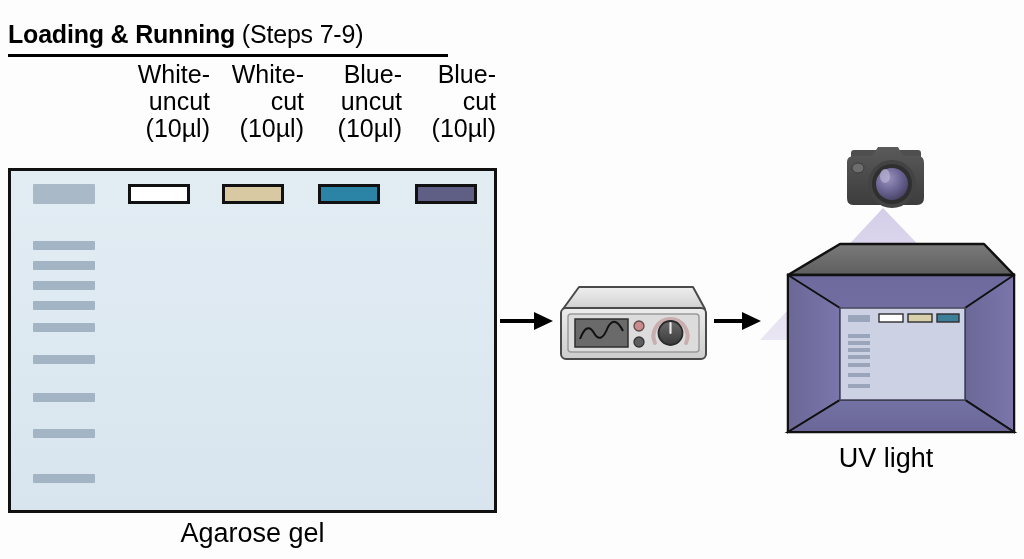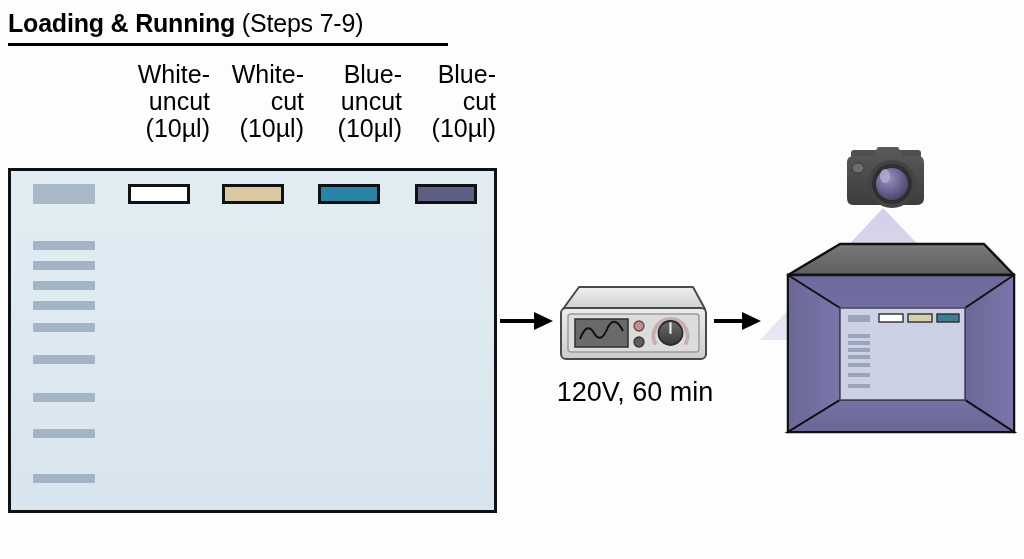--- a/index.html
+++ b/index.html
@@ -13,21 +13,21 @@
     height: 559px;
     background: #fdfdfd;
     font-family: "Liberation Sans", sans-serif;
     overflow: hidden;
   }
 
   
   #title-block {
     position: absolute;
     left: 8px;
-    top: 9px;
+    top: 20px;
     width: 440px;
     height: 34px;
     border-bottom: 3px solid #000000;
     white-space: nowrap;
   }
   #title-main {
     font-size: 25px;
     font-weight: bold;
     color: #000;
     letter-spacing: -0.2px;
@@ -163,20 +163,21 @@
     <div class="band" style="left:22px; top:90px;  width:62px;"></div>
     <div class="band" style="left:22px; top:110px; width:62px;"></div>
     <div class="band" style="left:22px; top:130px; width:62px;"></div>
     <div class="band" style="left:22px; top:152px; width:62px;"></div>
     <div class="band" style="left:22px; top:184px; width:62px;"></div>
     <div class="band" style="left:22px; top:222px; width:62px;"></div>
     <div class="band" style="left:22px; top:258px; width:62px;"></div>
     <div class="band" style="left:22px; top:303px; width:62px;"></div>
   </div>
 
+  <div id="gel-caption">Agarose gel</div>
 
   <svg class="arrow" style="left:500px; top:308px; width:54px; height:26px;" viewBox="0 0 54 26">
     <path d="M0 11 L34 11 L34 4 L53 13 L34 22 L34 15 L0 15 Z" fill="#000"></path>
   </svg>
 
   <svg id="psu" viewBox="0 0 160 84">
     <defs>
       <linearGradient id="psuTop" x1="0" y1="0" x2="0" y2="1">
         <stop offset="0%" stop-color="#efefef"></stop>
         <stop offset="100%" stop-color="#cfcfcf"></stop>
@@ -201,21 +202,20 @@
     <path d="M27 58 Q34 40 41 52 Q48 64 55 46 Q62 34 70 50" fill="none" stroke="#111" stroke-width="2"></path>
 
     <circle cx="86" cy="45" r="5" fill="#c98b8b" stroke="#5d4a4a" stroke-width="1.3"></circle>
     <circle cx="86" cy="61" r="5" fill="#5e5e5e" stroke="#333" stroke-width="1.3"></circle>
 
     <path d="M102 62 A17 17 0 1 1 133 62" fill="none" stroke="#c9aeb0" stroke-width="4" stroke-linecap="round"></path>
     <circle cx="117.5" cy="52" r="12" fill="url(#knobGrad)" stroke="#2a2a2a" stroke-width="1.8"></circle>
     <line x1="117.5" y1="42" x2="117.5" y2="52" stroke="#e8e8e8" stroke-width="2.2" stroke-linecap="round"></line>
   </svg>
 
-  <div id="psu-caption">120V, 60 min</div>
 
   <svg class="arrow" style="left:714px; top:308px; width:48px; height:26px;" viewBox="0 0 48 26">
     <path d="M0 11 L28 11 L28 4 L47 13 L28 22 L28 15 L0 15 Z" fill="#000"></path>
   </svg>
 
   <svg id="uv" viewBox="0 0 268 312">
     <defs>
       <linearGradient id="beamGrad" x1="0" y1="0" x2="0" y2="1">
         <stop offset="0%" stop-color="#d2cbe8" stop-opacity="0.95"></stop>
         <stop offset="100%" stop-color="#e6e2f2" stop-opacity="0.85"></stop>
@@ -278,14 +278,15 @@
       <rect x="96" y="202" width="22" height="4" fill="#9aa5bb"></rect>
       <rect x="96" y="209" width="22" height="4" fill="#9aa5bb"></rect>
       <rect x="96" y="216" width="22" height="4" fill="#9aa5bb"></rect>
       <rect x="96" y="223" width="22" height="4" fill="#9aa5bb"></rect>
       <rect x="96" y="231" width="22" height="4" fill="#9aa5bb"></rect>
       <rect x="96" y="241" width="22" height="4" fill="#9aa5bb"></rect>
       <rect x="96" y="252" width="22" height="4" fill="#9aa5bb"></rect>
     </g>
   </svg>
 
+  <div id="uv-caption">UV light</div>
 
 </div>
 
 </body></html>

